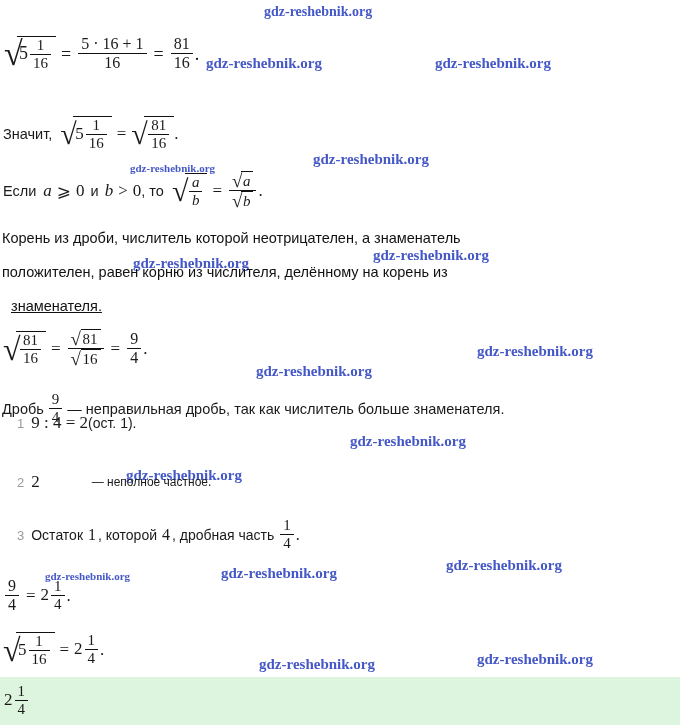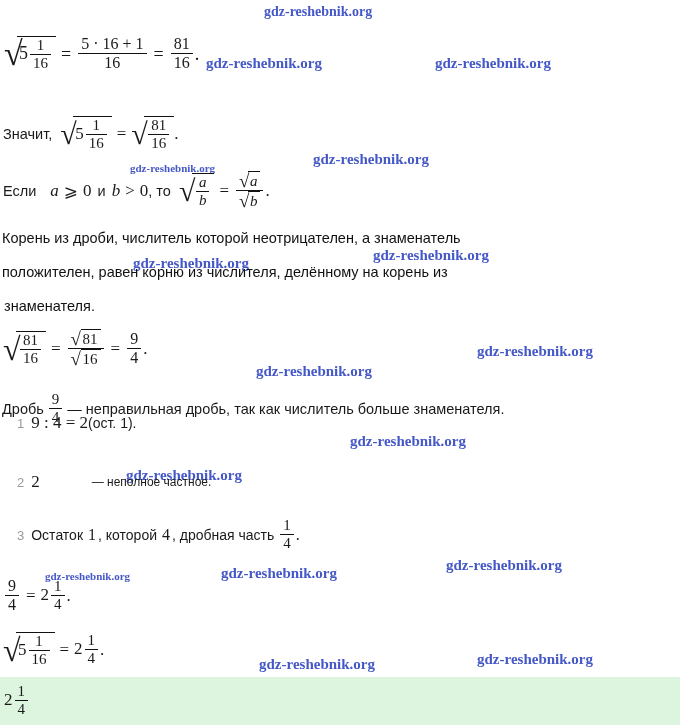--- a/index.html
+++ b/index.html
@@ -167,21 +167,21 @@
     <span class="rad">
       <span class="radsym" style="font-size:30px; line-height:0;">√</span>
       <span class="radbody">
         <span class="frac"><span class="num">81</span><span class="den">16</span></span>
       </span>
     </span>
     <span>.</span>
   </div>
 
   <div class="row" style="left:3px; top:172px; font-size:17px;">
-    <span style="font-family:'Liberation Sans', sans-serif; font-size:14.5px; margin-right:14px;">Если</span>
+    <span style="font-family:'Liberation Sans', sans-serif; font-size:14.5px; margin-right:7px;">Если</span>
     <span class="it">a</span>
     <span class="sep">⩾</span>
     <span>0</span>
     <span style="font-family:'Liberation Sans', sans-serif; font-size:14.5px; margin:0 6px;">и</span>
     <span class="it">b</span>
     <span class="sep">&gt;</span>
     <span>0</span>
     <span style="font-family:'Liberation Sans', sans-serif; font-size:14.5px; margin-right:8px;">, то</span>
     <span class="rad">
       <span class="radsym" style="font-size:30px; line-height:0;">√</span>
@@ -202,21 +202,21 @@
           <span class="radsym" style="font-size:19px; line-height:0;">√</span>
           <span class="radbody"><span class="it">b</span></span>
         </span>
       </span>
     </span>
     <span>.</span>
   </div>
 
   <div class="txt" style="left:2px; top:264px;">положителен, равен корню из числителя, делённому на корень из</div>
   <div class="txt" style="left:2px; top:230px;">Корень из дроби, числитель которой неотрицателен, а знаменатель</div>
-  <div class="txt" style="left:4px; top:298px;">знаменателя.</div>
+  <div class="txt" style="left:11px; top:298px;text-decoration:underline;">знаменателя.</div>
 
   <div class="row" style="left:3px; top:330px; font-size:17px;">
     <span class="rad">
       <span class="radsym" style="font-size:32px; line-height:0;">√</span>
       <span class="radbody">
         <span class="frac"><span class="num">81</span><span class="den">16</span></span>
       </span>
     </span>
     <span class="sep">=</span>
     <span class="frac">

